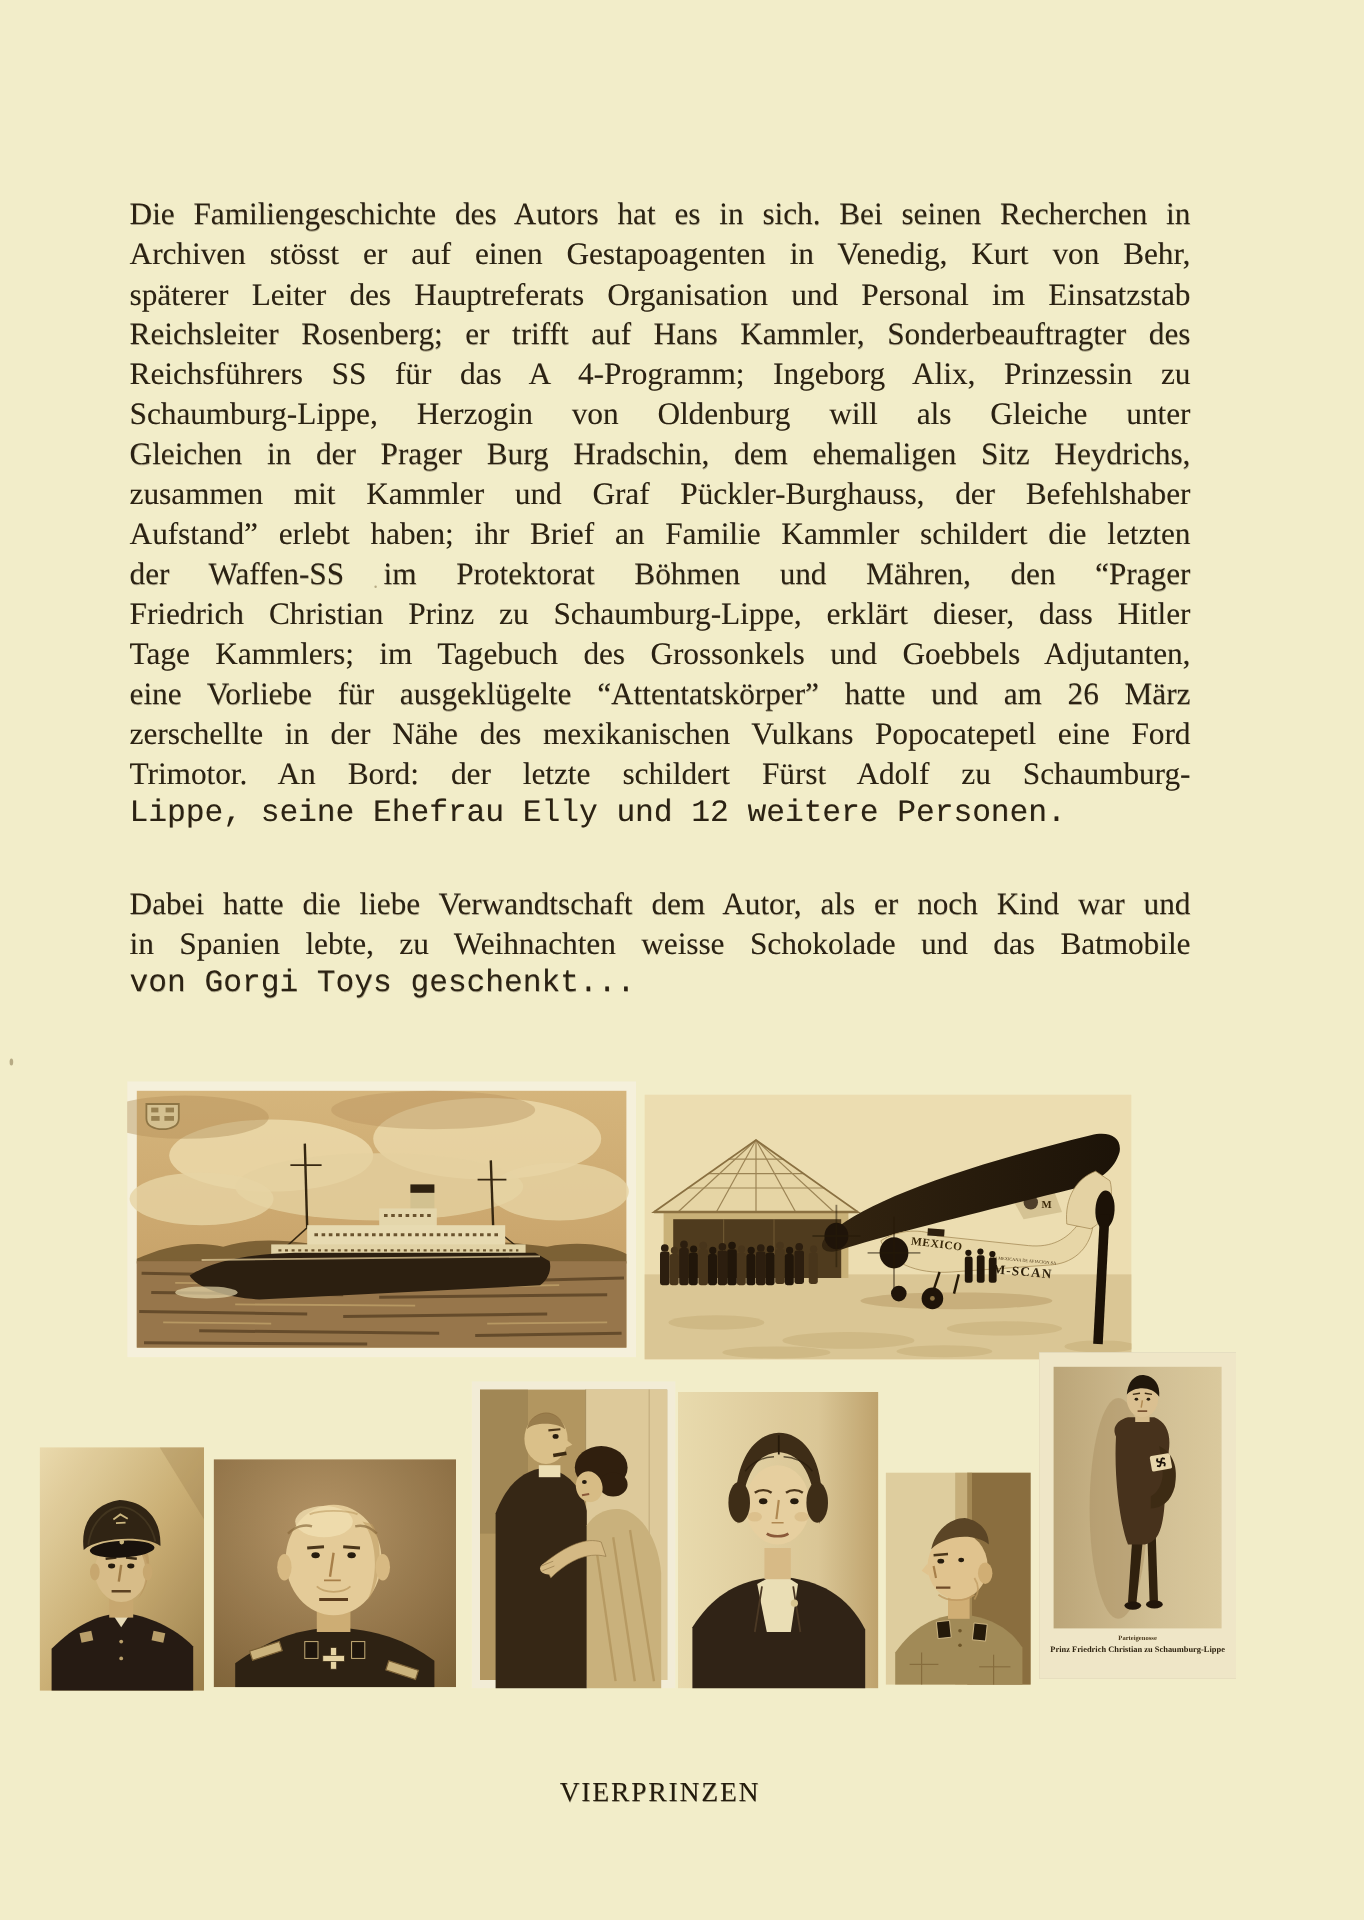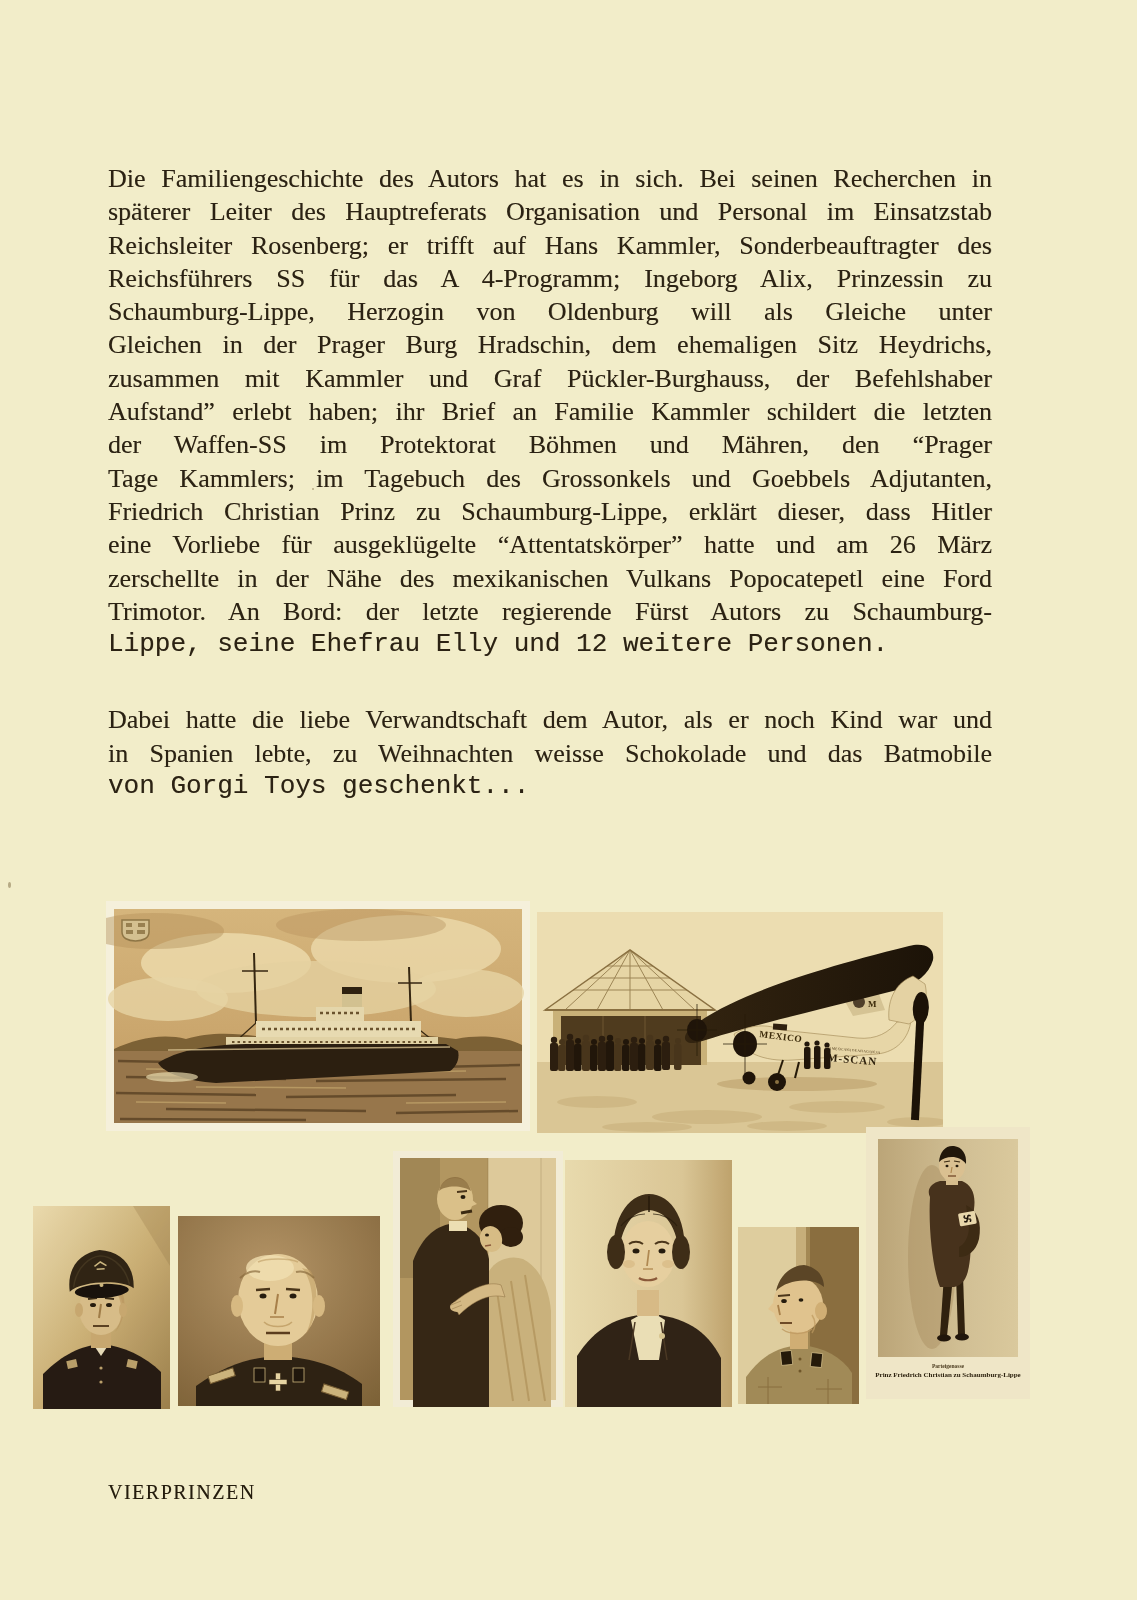--- a/index.html
+++ b/index.html
@@ -12,22 +12,22 @@
     position:absolute;left:108px;top:162px;width:884px;
     color:#2b2213;font-size:26px;line-height:33.3px;
     text-shadow:0.3px 0.3px 0 rgba(40,30,15,.35);
   }
   .para{margin:0;}
   .para + .para{margin-top:42px;}
   .jline{text-align:justify;text-align-last:justify;}
   .jline.last-line{text-align-last:left;font-family:Liberation Mono, monospace;}
   
   .footer{
-    position:absolute;left:108px;top:1481px;width:884px;text-align:left;
-    font-size:20px;letter-spacing:1.5px;color:#241c0d;
+    position:absolute;left:108px;top:1481px;width:884px;text-align:center;
+    font-size:23px;letter-spacing:1.5px;color:#241c0d;
     text-shadow:0.3px 0.3px 0 rgba(40,30,15,.4);
   }
   
   .photo{position:absolute;}
   .photo svg{display:block;filter:blur(.35px) contrast(.98);}
   .prince-card{background:#e5e5e5;box-shadow:0 0 0 1px #d8cba4 inset;}
   .prince-caption1{
     position:absolute;left:0;right:0;top:236px;text-align:center;
     font-size:5.5px;line-height:7px;color:#4a3a1e;font-weight:bold;
   }
@@ -38,33 +38,34 @@
   .speck{position:absolute;background:rgba(110,90,50,.45);border-radius:50%;}
 </style>
 </head>
 <body>
 
 <div class="page">
 
   <div class="text-block">
     <div class="para">
         <div class="jline">Die Familiengeschichte des Autors hat es in sich. Bei seinen Recherchen in</div>
+        <div class="jline">Archiven stösst er auf einen Gestapoagenten in Venedig, Kurt von Behr,</div>
         <div class="jline">späterer Leiter des Hauptreferats Organisation und Personal im Einsatzstab</div>
         <div class="jline">Reichsleiter Rosenberg; er trifft auf Hans Kammler, Sonderbeauftragter des</div>
         <div class="jline">Reichsführers SS für das A 4-Programm; Ingeborg Alix, Prinzessin zu</div>
         <div class="jline">Schaumburg-Lippe, Herzogin von Oldenburg will als Gleiche unter</div>
         <div class="jline">Gleichen in der Prager Burg Hradschin, dem ehemaligen Sitz Heydrichs,</div>
         <div class="jline">zusammen mit Kammler und Graf Pückler-Burghauss, der Befehlshaber</div>
         <div class="jline">Aufstand” erlebt haben; ihr Brief an Familie Kammler schildert die letzten</div>
         <div class="jline">der Waffen-SS im Protektorat Böhmen und Mähren,  den “Prager</div>
+        <div class="jline">Friedrich Christian Prinz zu Schaumburg-Lippe, erklärt dieser, dass Hitler</div>
         <div class="jline">Tage Kammlers; im Tagebuch des Grossonkels und  Goebbels Adjutanten,</div>
-        <div class="jline">Friedrich Christian Prinz zu Schaumburg-Lippe, erklärt dieser, dass Hitler</div>
         <div class="jline">eine Vorliebe für ausgeklügelte “Attentatskörper” hatte und am 26 März</div>
         <div class="jline">zerschellte in der Nähe des mexikanischen Vulkans Popocatepetl eine Ford</div>
-        <div class="jline">Trimotor. An Bord: der letzte regierende Fürst Autors zu Schaumburg-</div>
+        <div class="jline">Trimotor. An Bord: der letzte schildert Fürst Adolf zu Schaumburg-</div>
         <div class="jline last-line">Lippe, seine Ehefrau Elly und 12 weitere Personen.</div>
       </div>
     <div class="para">
         <div class="jline">Dabei hatte die liebe Verwandtschaft dem Autor, als er noch Kind war und</div>
         <div class="jline">in Spanien lebte, zu Weihnachten weisse Schokolade und das Batmobile</div>
         <div class="jline last-line">von Gorgi Toys geschenkt...</div>
       </div>
   </div>
 
   <div class="photo" style="left:106px;top:901px;width:424px;height:230px;">

